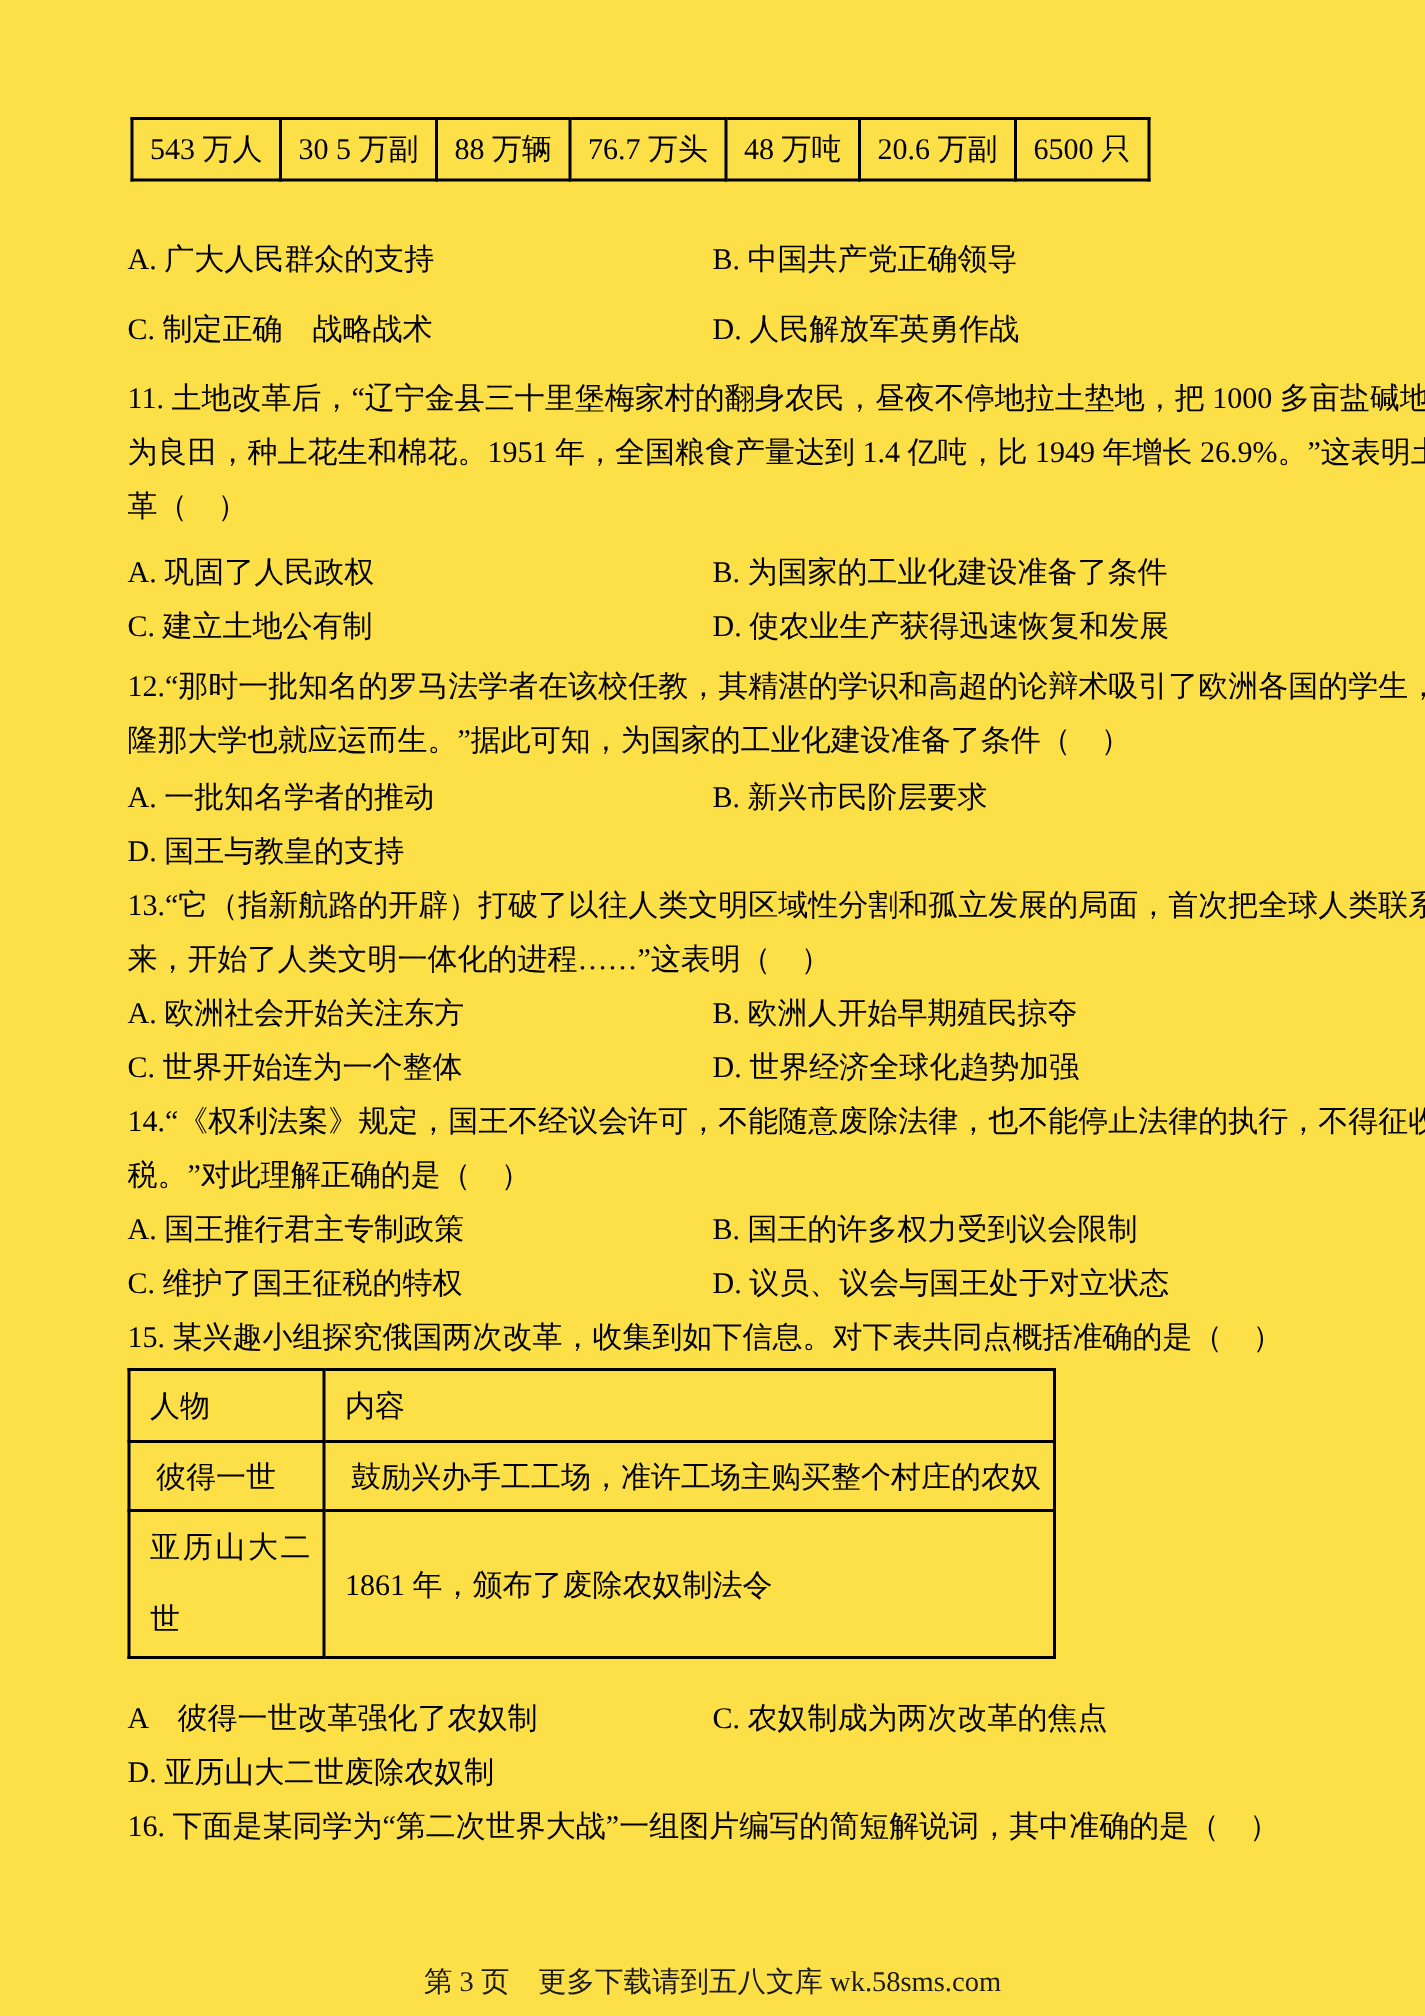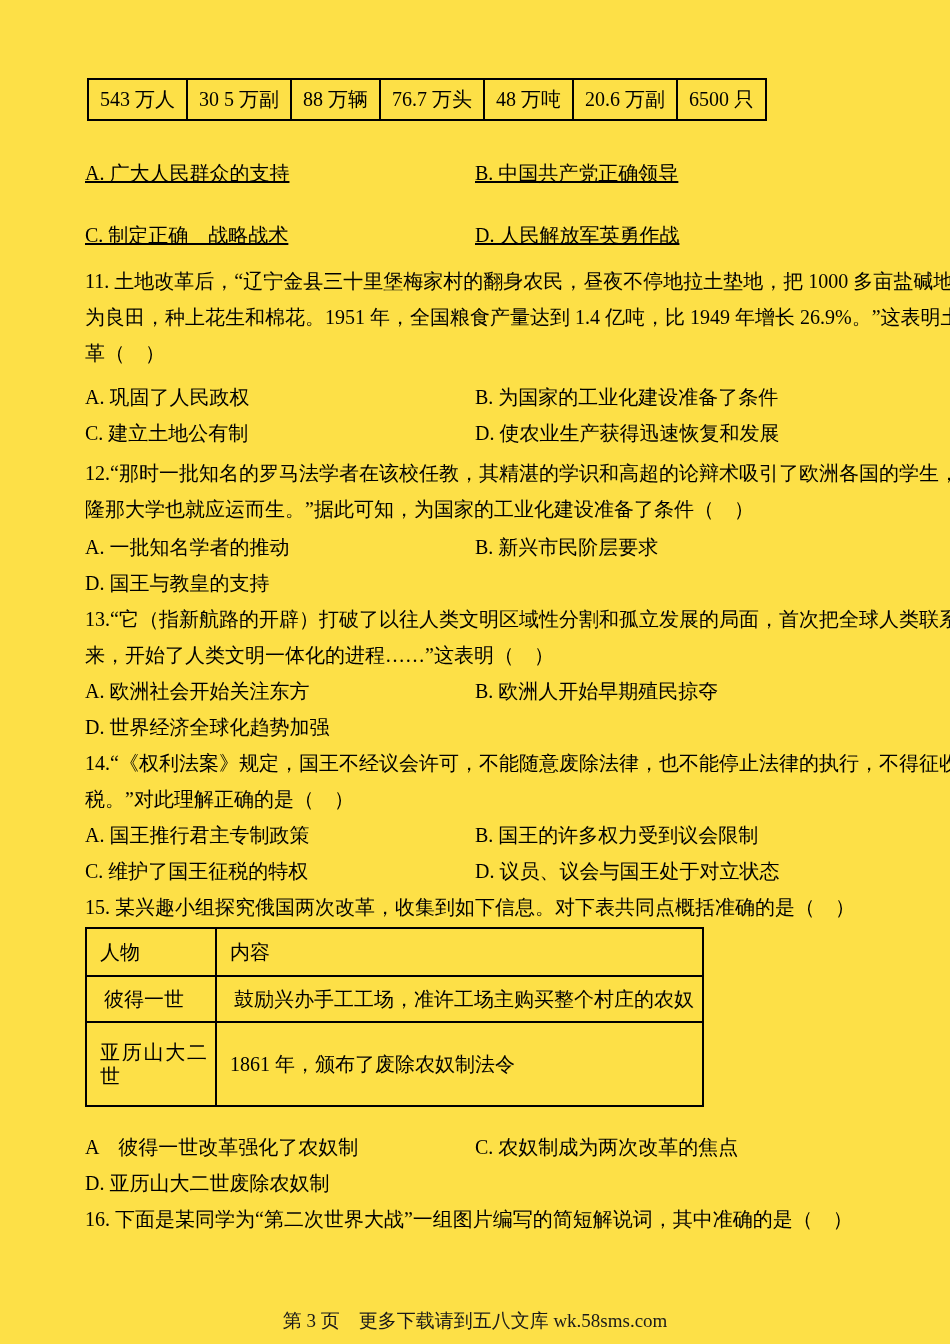--- a/index.html
+++ b/index.html
@@ -25,39 +25,39 @@
     font-size:20px;
   }
 
   
   .line{line-height:36px;height:36px;white-space:nowrap;}
 
   
   .optgrid{display:grid;grid-template-columns:390px 1fr;}
   .optgrid .o{line-height:36px;height:36px;white-space:nowrap;}
 
-  #q10-options{margin-top:34px;row-gap:26px;text-decoration:underline;}
+  #q10-options{margin-top:34px;row-gap:11px;}
   #q11-para{margin-top:10px;}
   #q11-options{margin-top:8px;}
   #q12-para{margin-top:4px;}
   #q12-options{margin-top:2px;}
 
   
   .info-table{border-collapse:collapse;margin-top:2px;}
   .info-table td{
     border:2px solid #000;
     padding:0 8px 0 13px;
     vertical-align:middle;
     font-size:20px;
   }
   .info-table .col-person{width:103px;text-align:justify;}
   .info-table .r1 td{height:46px;}
   .info-table .r2 td{height:44px;padding-left:17px;}
   .info-table .r3 td{height:82px;}
-  .info-table .r3 .col-person{line-height:24px;}
+  .info-table .r3 .col-person{line-height:48px;}
 
   #q15-options{margin-top:22px;}
 
   .footer{
     position:absolute;left:0;right:0;top:1308px;
     text-align:center;
     font-size:19px;
     color:#1a1a1a;
   }
 </style>
@@ -110,20 +110,21 @@
       <div class="o">D. 国王与教皇的支持</div>
     </div>
 
     <div id="q13-para">
       <div class="line">13.“它（指新航路的开辟）打破了以往人类文明区域性分割和孤立发展的局面，首次把全球人类联系起</div>
       <div class="line">来，开始了人类文明一体化的进程……”这表明（　）</div>
     </div>
     <div class="optgrid" id="q13-options">
       <div class="o">A. 欧洲社会开始关注东方</div>
       <div class="o">B. 欧洲人开始早期殖民掠夺</div>
+      <div class="o">C. 世界开始连为一个整体</div>
       <div class="o">D. 世界经济全球化趋势加强</div>
     </div>
 
     <div id="q14-para">
       <div class="line">14.“《权利法案》规定，国王不经议会许可，不能随意废除法律，也不能停止法律的执行，不得征收捐</div>
       <div class="line">税。”对此理解正确的是（　）</div>
     </div>
     <div class="optgrid" id="q14-options">
       <div class="o">A. 国王推行君主专制政策</div>
       <div class="o">B. 国王的许多权力受到议会限制</div>

